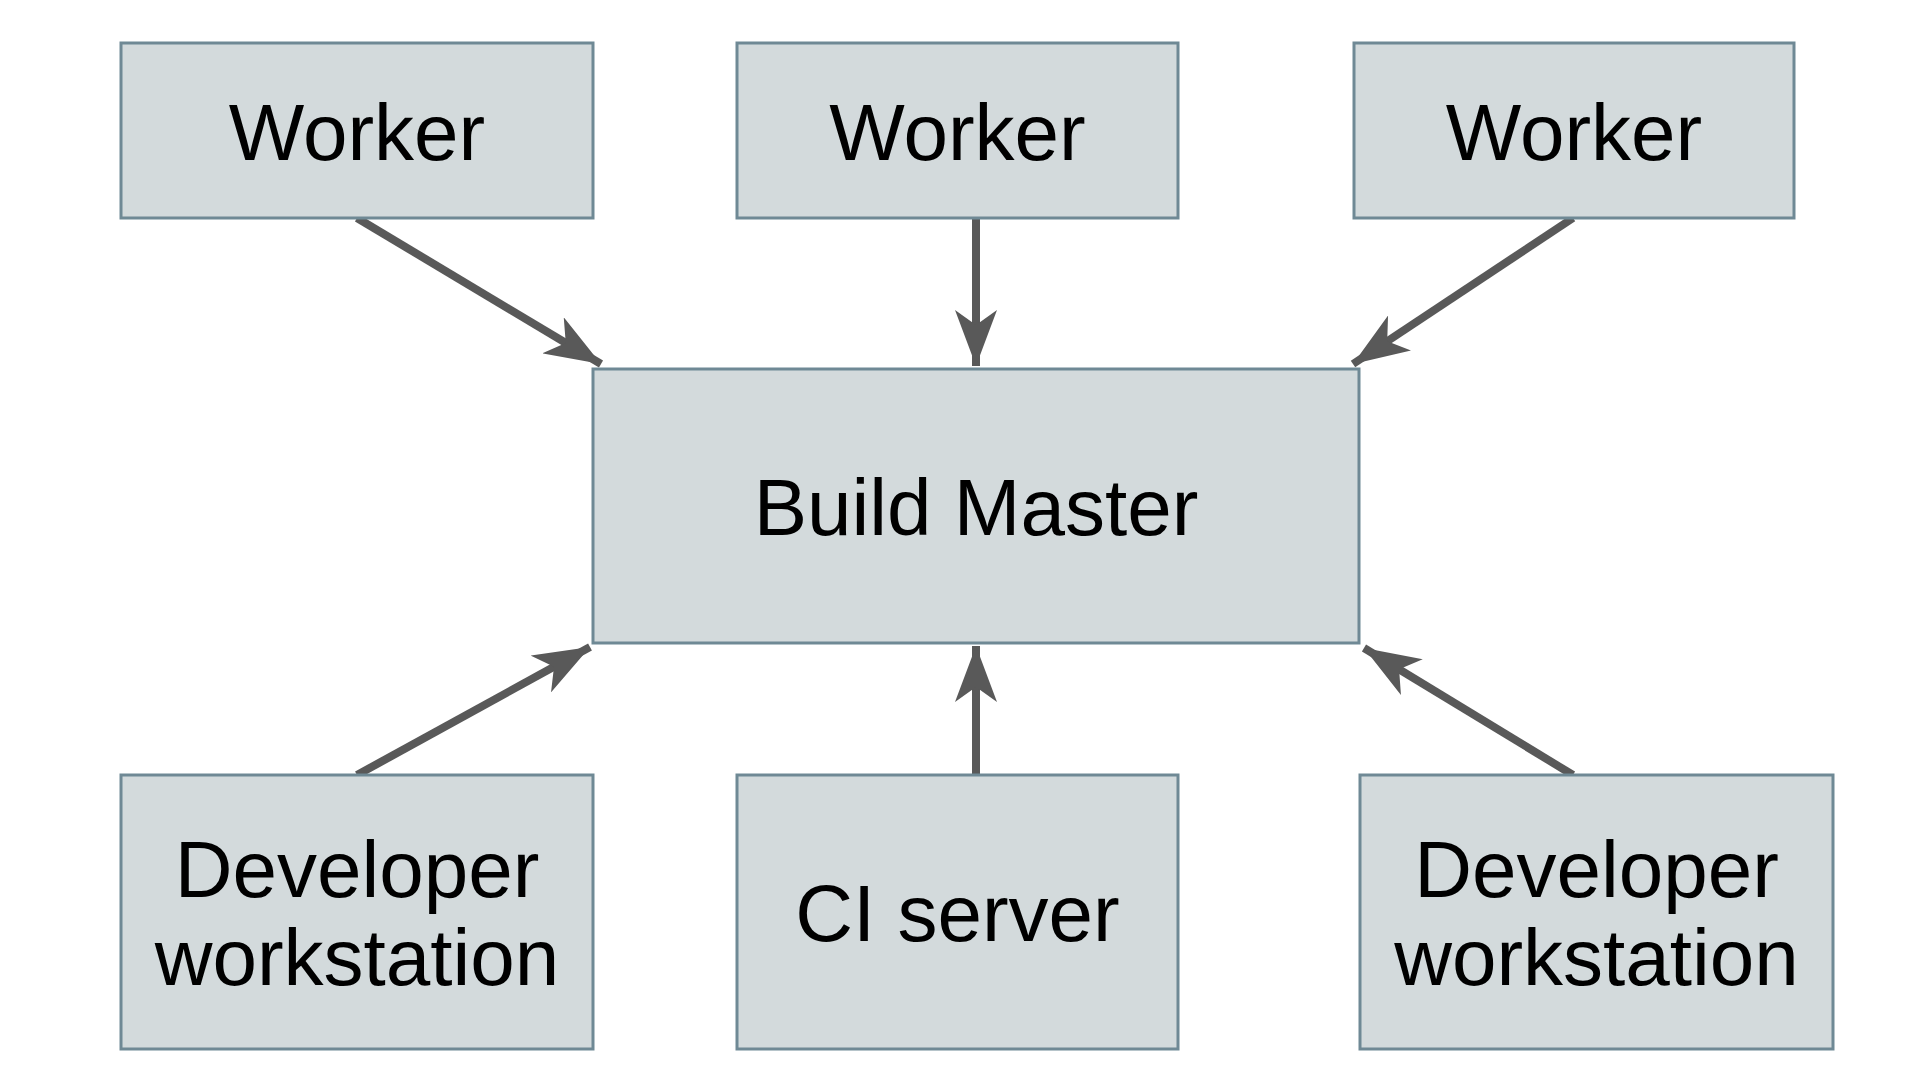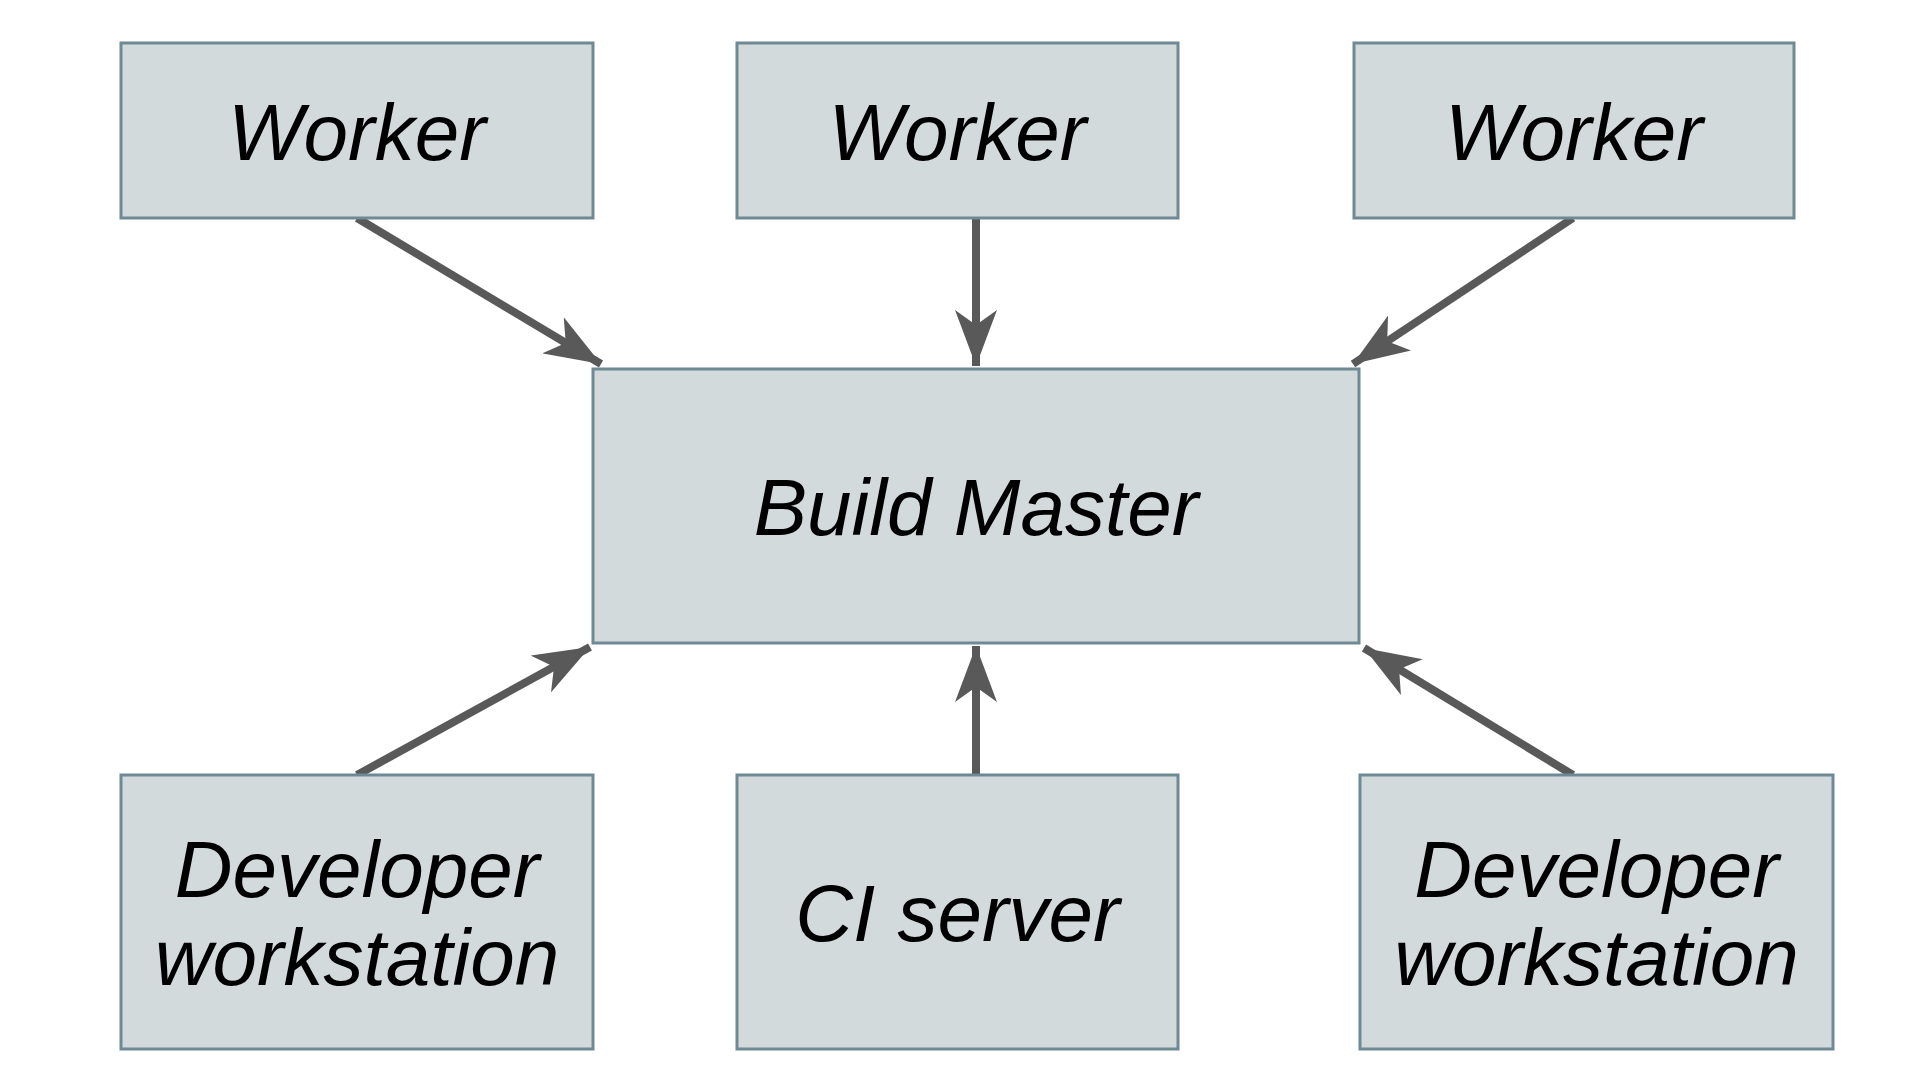--- a/index.html
+++ b/index.html
@@ -9,21 +9,20 @@
     width: 1910px;
     height: 1090px;
     overflow: hidden;
     font-family: "Liberation Sans", sans-serif;
   }
   .canvas {
     position: relative;
     width: 1910px;
     height: 1090px;
     background: #ffffff;
-    font-style: italic;
   }
   svg { display: block; }
   .node-label {
     font-family: "Liberation Sans", sans-serif;
     font-size: 80px;
     letter-spacing: 0px;
   }
 </style>
 </head>
 <body>

